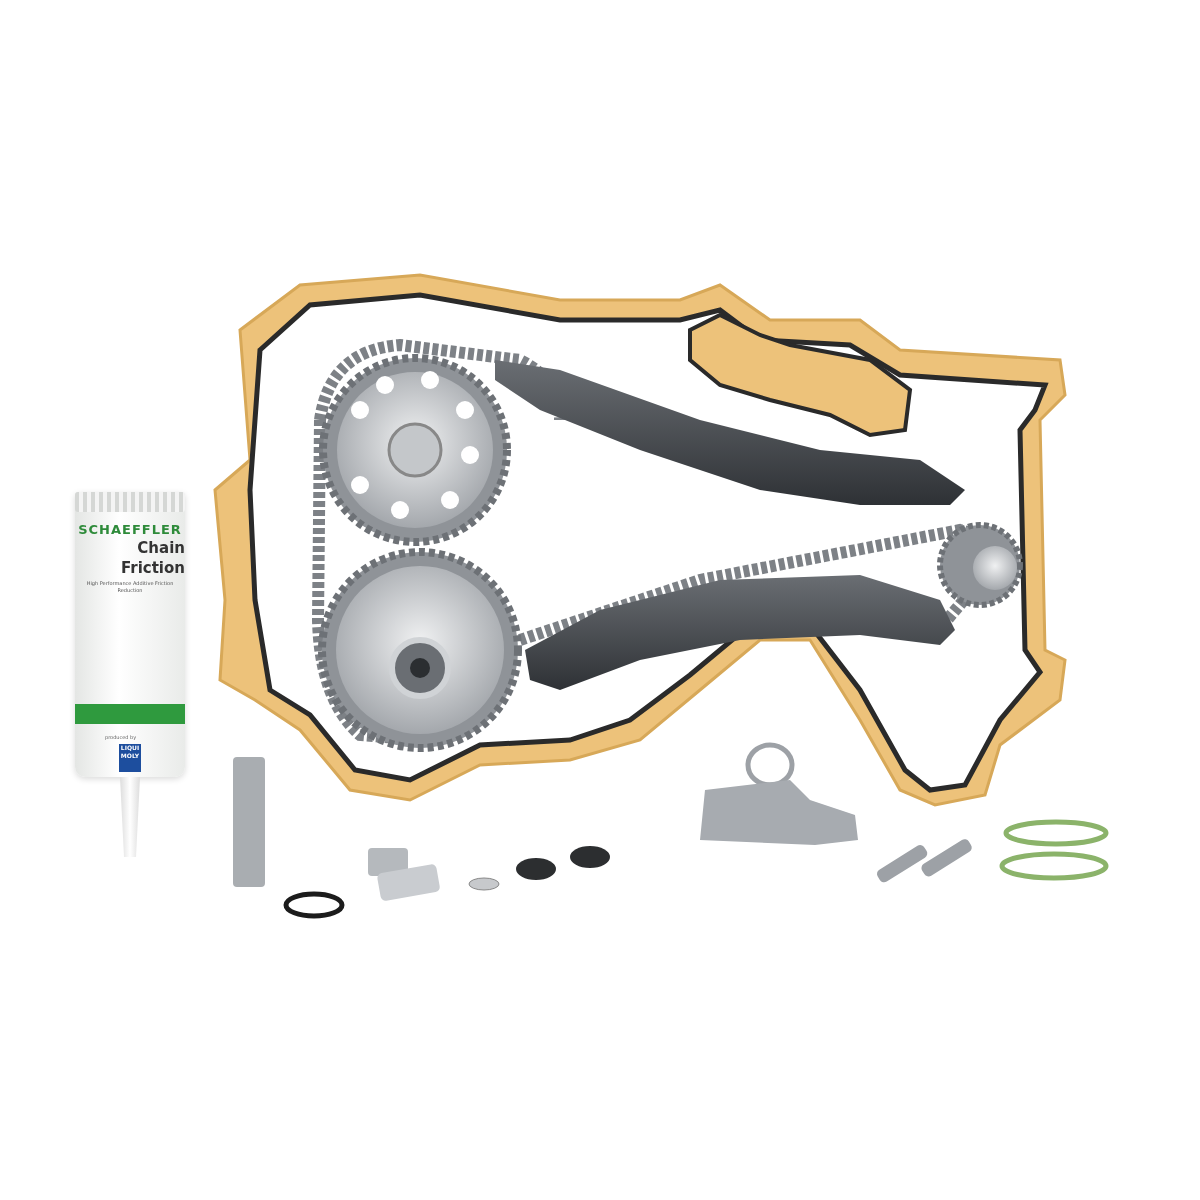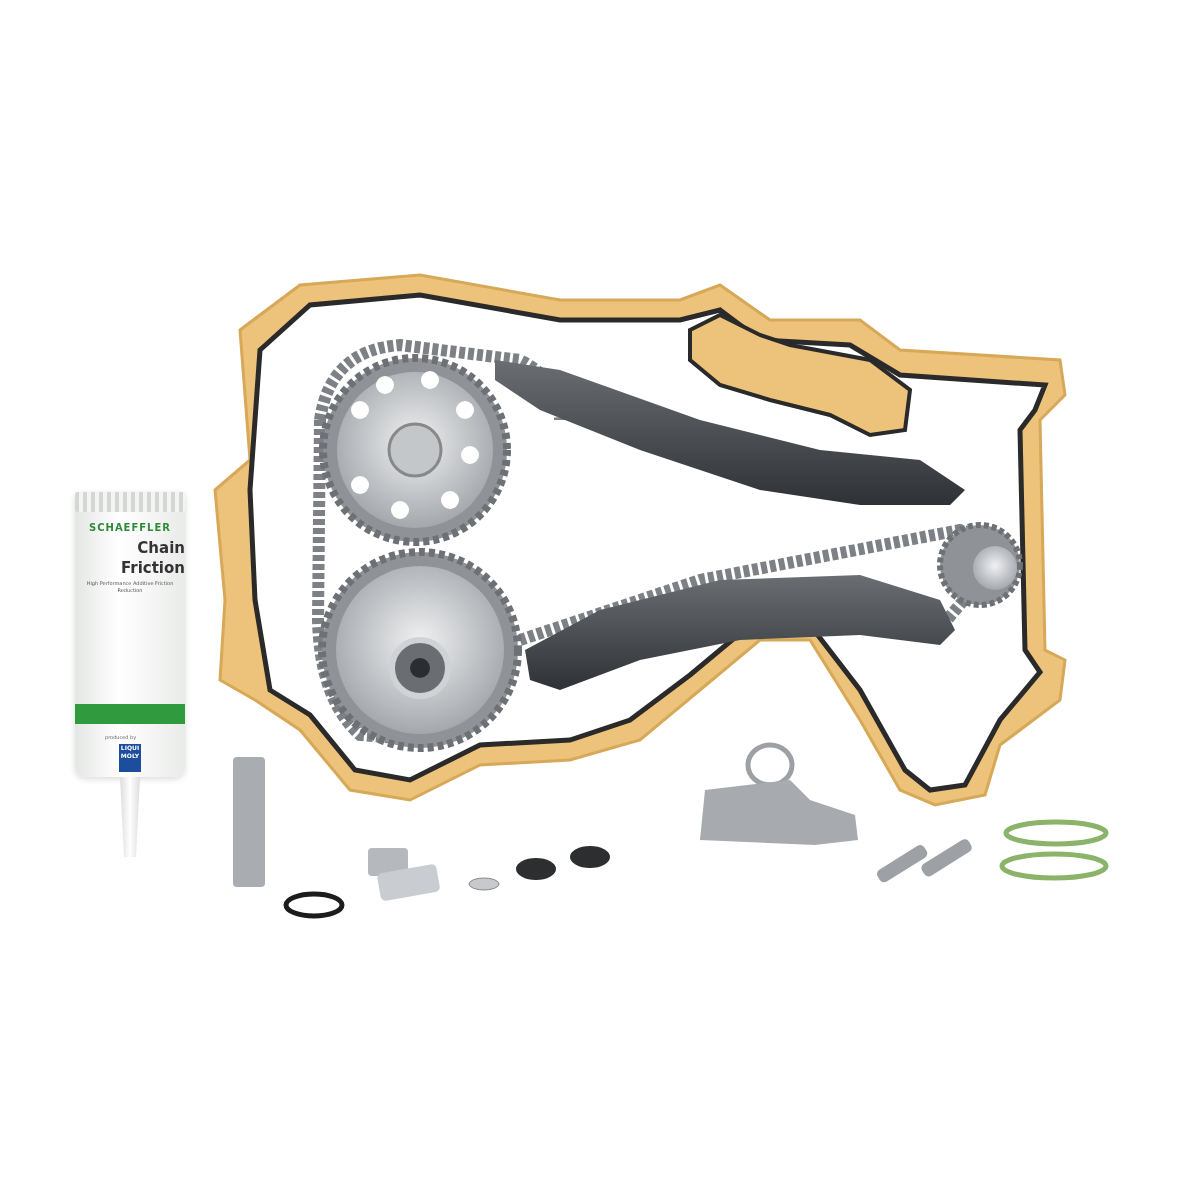--- a/index.html
+++ b/index.html
@@ -1,21 +1,21 @@
 <!DOCTYPE html>
 <html><head>
 <meta charset="utf-8">
 <style>
   html, body { margin: 0; padding: 0; background: #ffffff; }
   body { width: 1200px; height: 1200px; position: relative; overflow: hidden; font-family: "DejaVu Sans", sans-serif; }
   .scene { position: absolute; left: 0; top: 0; width: 1200px; height: 1200px; }
   .tube { position: absolute; left: 75px; top: 492px; width: 110px; height: 370px; }
   .tube-body { position: absolute; left: 0; top: 0; width: 110px; height: 285px; background: linear-gradient(90deg,#e4e6e4,#ffffff 40%,#e9ebe9); border-radius: 4px 4px 10px 10px; box-shadow: 0 2px 6px rgba(0,0,0,.15); }
   .tube-crimp { position: absolute; left: 0; top: 0; width: 110px; height: 20px; background: repeating-linear-gradient(90deg,#d5d7d5 0 4px,#f4f4f4 4px 8px); border-radius: 3px; }
-  .tube-brand { position: absolute; top: 30px; width: 110px; text-align: center; color: #2e8b3a; font-size: 10px; font-weight: bold; letter-spacing: 1px; }
+  .tube-brand { position: absolute; top: 30px; width: 110px; text-align: center; color: #2e8b3a; font-size: 13px; font-weight: bold; letter-spacing: 1px; }
   .tube-title { position: absolute; top: 46px; width: 110px; text-align: right; color: #333; font-size: 15px; font-weight: bold; line-height: 20px; }
   .tube-sub { position: absolute; top: 88px; width: 110px; text-align: center; color: #555; font-size: 5px; line-height: 7px; }
   .tube-green { position: absolute; left: 0; top: 212px; width: 110px; height: 20px; background: #2f9a3e; }
   .tube-made { position: absolute; top: 242px; left: 30px; font-size: 5px; color: #666; }
   .tube-logo { position: absolute; top: 252px; left: 44px; width: 22px; height: 28px; background: #1d4e9e; color: #fff; font-size: 6px; line-height: 8px; text-align: center; font-weight: bold; }
   .tube-nozzle { position: absolute; left: 45px; top: 285px; width: 20px; height: 80px; background: linear-gradient(90deg,#ddd,#fff,#ddd); clip-path: polygon(0 0,100% 0,80% 100%,20% 100%); }
 </style>
 </head>
 <body>
 

